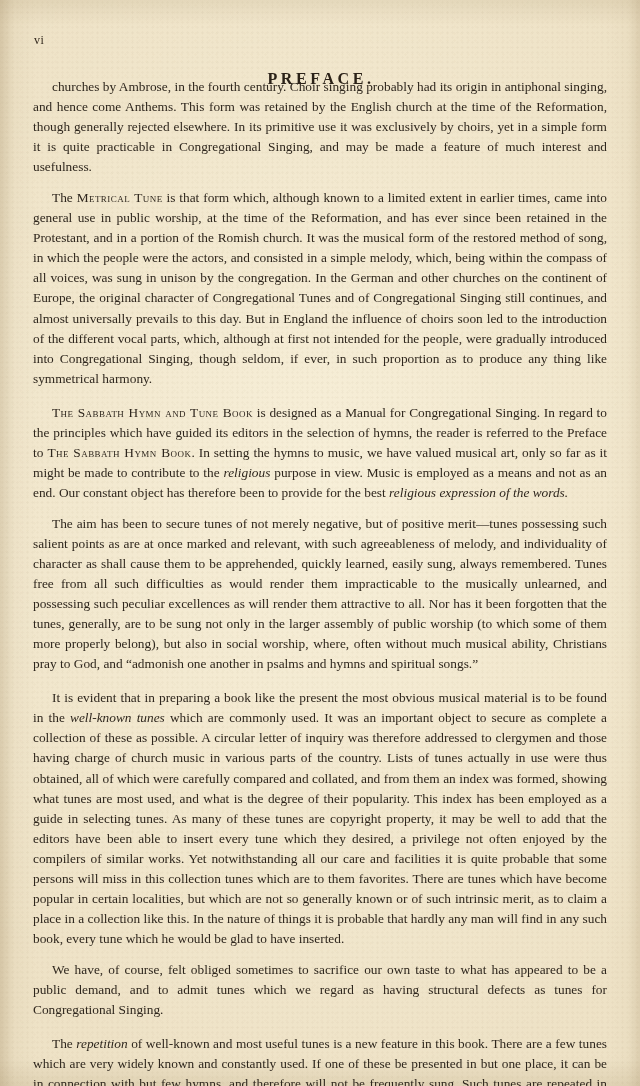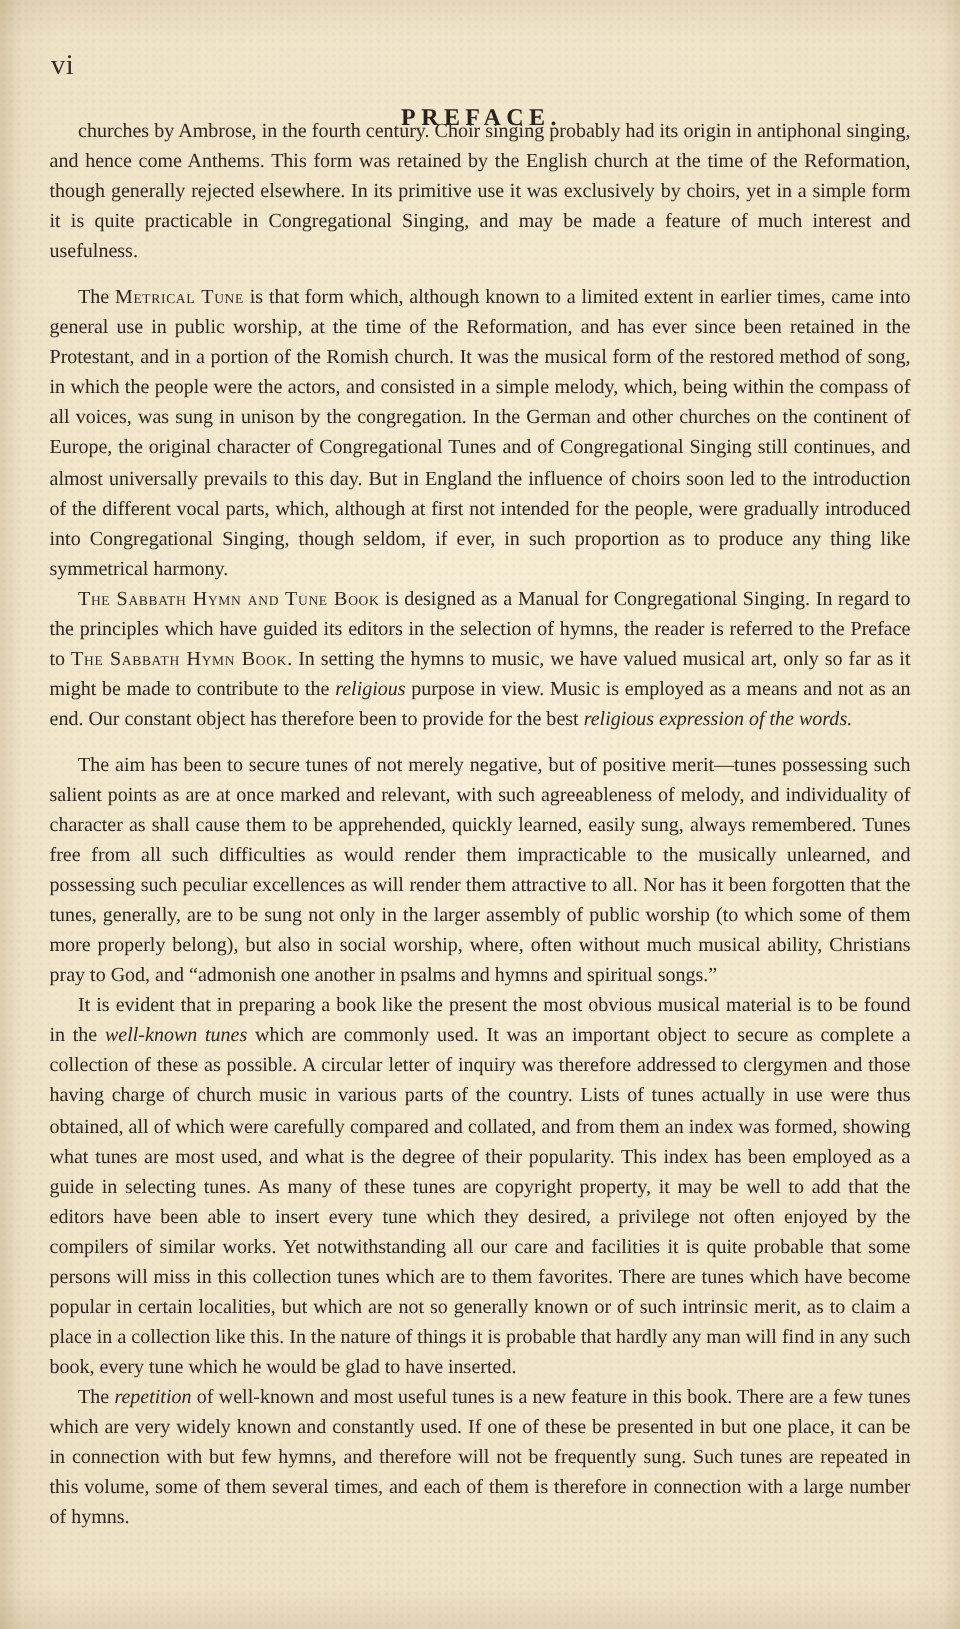--- a/index.html
+++ b/index.html
@@ -46,21 +46,21 @@
     position: absolute;
     left: 34px;
     right: 34px;
     top: 33px;
     height: 22px;
   }
   .folio {
     position: absolute;
     left: 0;
     top: 0;
-    font-size: 19px;
+    font-size: 12px;
     letter-spacing: 0.4px;
     color: #33291e;
   }
   .head-title {
     text-align: center;
     font-size: 16px;
     letter-spacing: 3.6px;
     font-weight: 700;
     color: #2b2218;
     padding-left: 2px;
@@ -78,20 +78,21 @@
     text-align: justify;
     text-justify: inter-word;
     -webkit-hyphens: none;
     hyphens: none;
   }
   p {
     margin: 0;
     text-indent: 19px;
   }
   p.gap {
+    margin-top: 14px;
   }
   p.nogap {
     margin-top: 11px;
   }
   .sc {
     font-variant: small-caps;
     letter-spacing: 0.45px;
   }
   .it {
     font-style: italic;
@@ -124,17 +125,18 @@
     <span class="folio">vi</span>
     <div class="head-title">PREFACE.</div>
   </div>
 
   <div class="textblock" id="textblock">
       <p class="nogap"><span>churches by Ambrose, in the fourth century.  Choir singing probably had its origin in antiphonal singing, and hence come Anthems.  This form was retained by the English church at the time of the Reformation, though generally rejected elsewhere.  In its primitive use it was exclusively by choirs, yet in a simple form it is quite practicable in Congregational Singing, and may be made a feature of much interest and usefulness.</span></p>
       <p class="nogap"><span>The </span><span class="sc">Metrical Tune</span><span> is that form which, although known to a limited extent in earlier times, came into general use in public worship, at the time of the Reformation, and has ever since been retained in the Protestant, and in a portion of the Romish church.  It was the musical form of the restored method of song, in which the people were the actors, and consisted in a simple melody, which, being within the compass of all voices, was sung in unison by the congregation.  In the German and other churches on the continent of Europe, the original character of Congregational Tunes and of Congregational Singing still continues, and almost universally prevails to this day.  But in England the influence of choirs soon led to the introduction of the different vocal parts, which, although at first not intended for the people, were gradually introduced into Congregational Singing, though seldom, if ever, in such proportion as to produce any thing like symmetrical harmony.</span></p>
       <p class="gap"><span class="sc">The Sabbath Hymn and Tune Book</span><span> is designed as a Manual for Congregational Singing.  In regard to the principles which have guided its editors in the selection of hymns, the reader is referred to the Preface to </span><span class="sc">The Sabbath Hymn Book</span><span>.  In setting the hymns to music, we have valued musical art, only so far as it might be made to contribute to the </span><span class="it">religious</span><span> purpose in view.  Music is employed as a means and not as an end.  Our constant object has therefore been to provide for the best </span><span class="it">religious expression of the words.</span></p>
       <p class="nogap"><span>The aim has been to secure tunes of not merely negative, but of positive merit—tunes possessing such salient points as are at once marked and relevant, with such agreeableness of melody, and individuality of character as shall cause them to be apprehended, quickly learned, easily sung, always remembered.  Tunes free from all such difficulties as would render them impracticable to the musically unlearned, and possessing such peculiar excellences as will render them attractive to all.  Nor has it been forgotten that the tunes, generally, are to be sung not only in the larger assembly of public worship (to which some of them more properly belong), but also in social worship, where, often without much musical ability, Christians pray to God, and “admonish one another in psalms and hymns and spiritual songs.”</span></p>
       <p class="gap"><span>It is evident that in preparing a book like the present the most obvious musical material is to be found in the </span><span class="it">well-known tunes</span><span> which are commonly used.  It was an important object to secure as complete a collection of these as possible.  A circular letter of inquiry was therefore addressed to clergymen and those having charge of church music in various parts of the country.  Lists of tunes actually in use were thus obtained, all of which were carefully compared and collated, and from them an index was formed, showing what tunes are most used, and what is the degree of their popularity.  This index has been employed as a guide in selecting tunes.  As many of these tunes are copyright property, it may be well to add that the editors have been able to insert every tune which they desired, a privilege not often enjoyed by the compilers of similar works.  Yet notwithstanding all our care and facilities it is quite probable that some persons will miss in this collection tunes which are to them favorites.  There are tunes which have become popular in certain localities, but which are not so generally known or of such intrinsic merit, as to claim a place in a collection like this.  In the nature of things it is probable that hardly any man will find in any such book, every tune which he would be glad to have inserted.</span></p>
+      <p class="nogap"><span>We have, of course, felt obliged sometimes to sacrifice our own taste to what has appeared to be a public demand, and to admit tunes which we regard as having structural defects as tunes for Congregational Singing.</span></p>
       <p class="gap"><span>The </span><span class="it">repetition</span><span> of well-known and most useful tunes is a new feature in this book.  There are a few tunes which are very widely known and constantly used.  If one of these be presented in but one place, it can be in connection with but few hymns, and therefore will not be frequently sung.  Such tunes are repeated in this volume, some of them several times, and each of them is therefore in connection with a large number of hymns.</span></p>
     </div>
 
 <div class="bleed" aria-hidden="true"></div>
   </div>
 
 </body></html>

